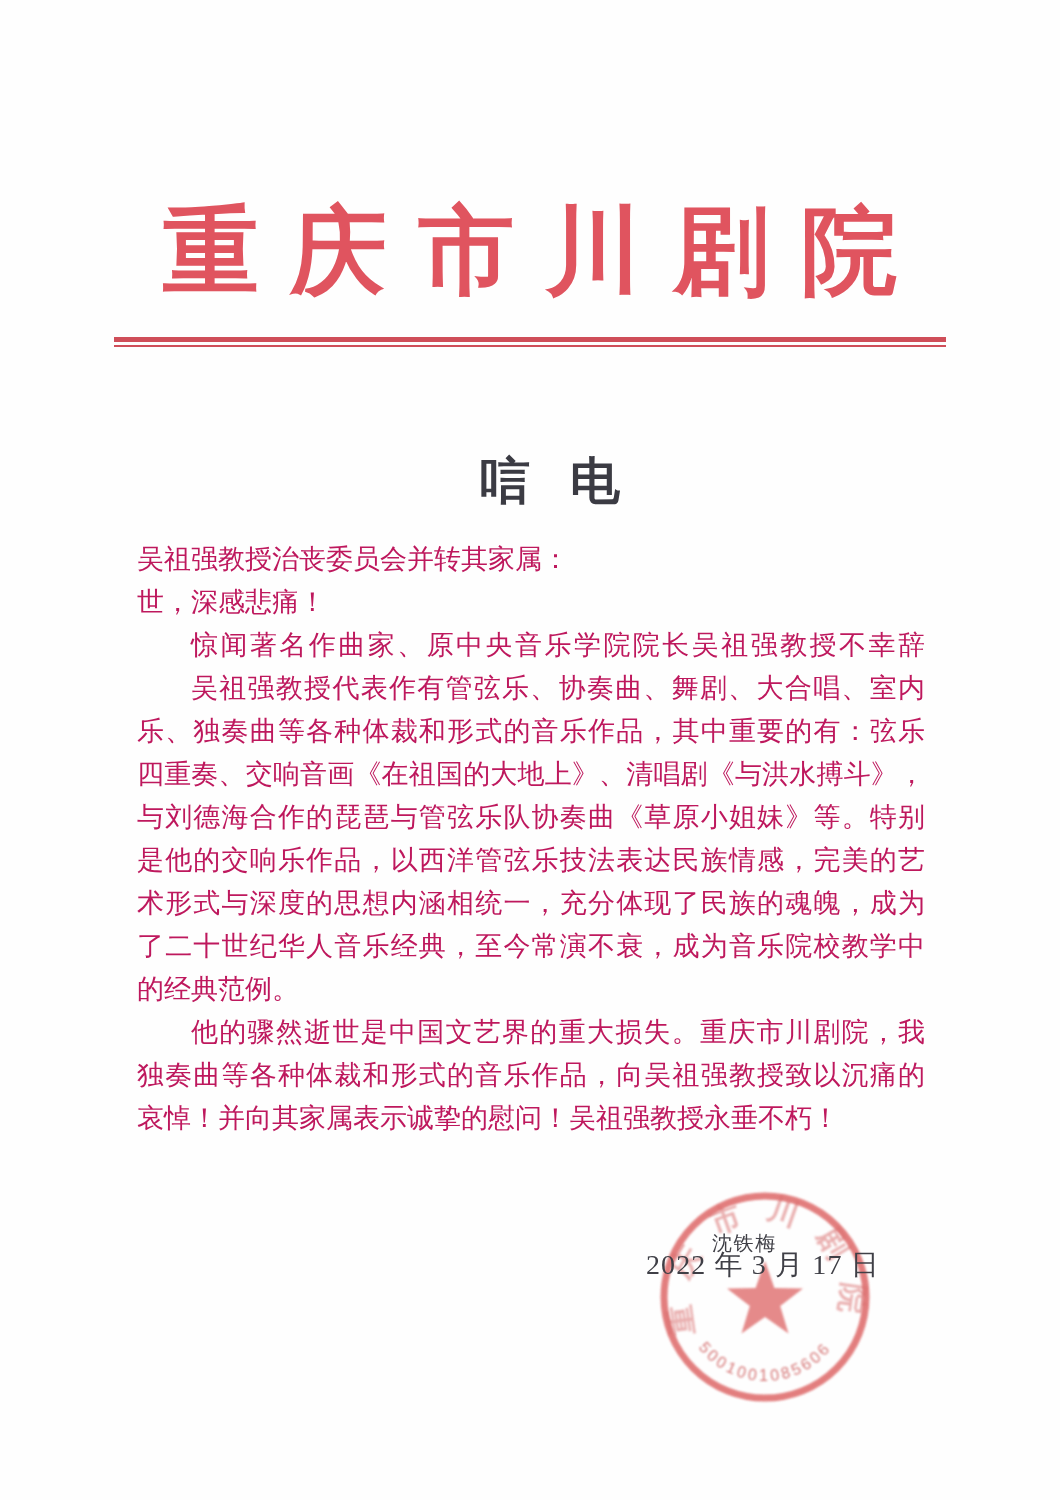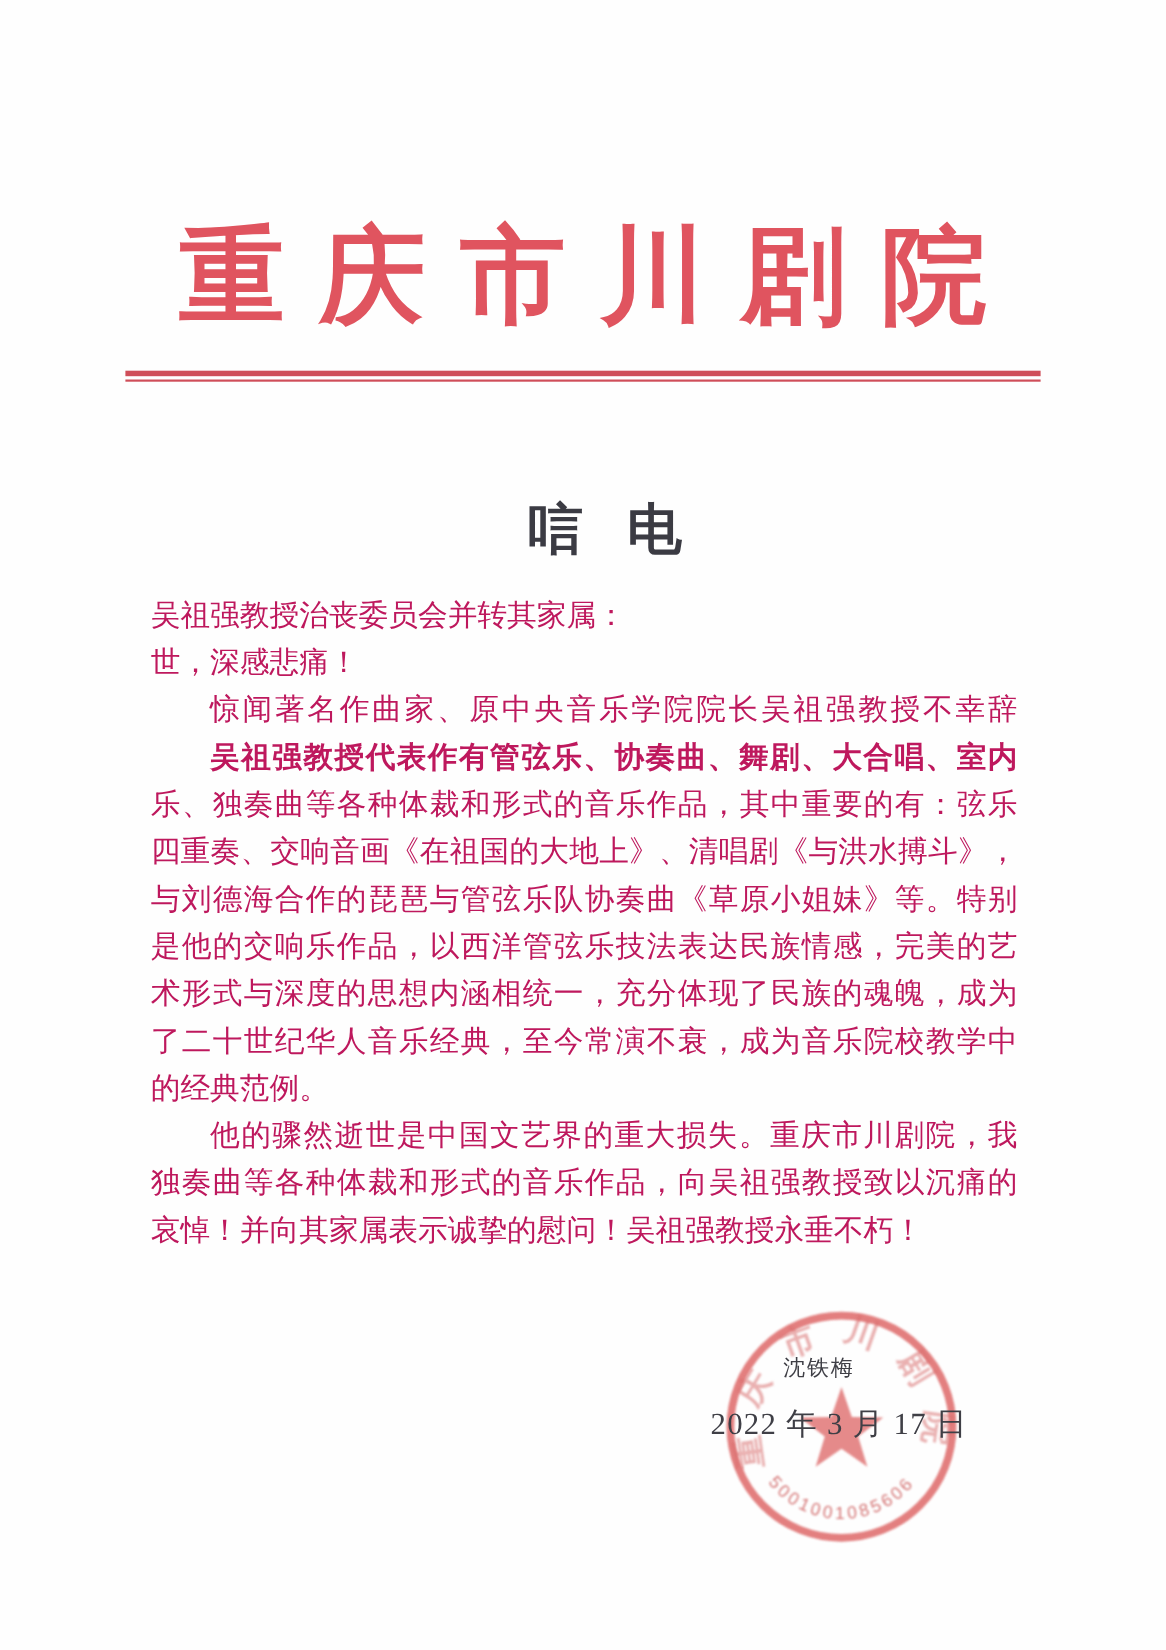--- a/index.html
+++ b/index.html
@@ -87,21 +87,21 @@
     position: absolute;
     top: 1230px;
     left: 712px;
     font-size: 20px;
     letter-spacing: 0.08em;
     color: #3f3f46;
     z-index: 2;
   }
   .sign-date {
     position: absolute;
-    top: 1276px;
+    top: 1246px;
     left: 646px;
     font-size: 28px;
     letter-spacing: 0.04em;
     color: #3f3f46;
     z-index: 2;
   }
   
   .seal {
     position: absolute;
     top: 1188px;
@@ -123,21 +123,21 @@
     <div class="rule-gap"></div>
     <div class="rule-thin"></div>
   </div>
 
   <div class="letter-title">唁电</div>
 
   <div class="body-block">
       <div class="body-line">吴祖强教授治丧委员会并转其家属：</div>
       <div class="body-line">世，深感悲痛！</div>
       <div class="body-line fill" style="text-indent: 2em;">惊闻著名作曲家、原中央音乐学院院长吴祖强教授不幸辞</div>
-      <div class="body-line fill" style="text-indent: 2em; font-weight: bold;">吴祖强教授代表作有管弦乐、协奏曲、舞剧、大合唱、室内</div>
+      <div class="body-line fill" style="text-indent: 2em;">吴祖强教授代表作有管弦乐、协奏曲、舞剧、大合唱、室内</div>
       <div class="body-line fill">乐、独奏曲等各种体裁和形式的音乐作品，其中重要的有：弦乐</div>
       <div class="body-line fill">四重奏、交响音画《在祖国的大地上》、清唱剧《与洪水搏斗》，</div>
       <div class="body-line fill">与刘德海合作的琵琶与管弦乐队协奏曲《草原小姐妹》等。特别</div>
       <div class="body-line fill">是他的交响乐作品，以西洋管弦乐技法表达民族情感，完美的艺</div>
       <div class="body-line fill">术形式与深度的思想内涵相统一，充分体现了民族的魂魄，成为</div>
       <div class="body-line fill">了二十世纪华人音乐经典，至今常演不衰，成为音乐院校教学中</div>
       <div class="body-line">的经典范例。</div>
       <div class="body-line fill" style="text-indent: 2em;">他的骤然逝世是中国文艺界的重大损失。重庆市川剧院，我</div>
       <div class="body-line fill">独奏曲等各种体裁和形式的音乐作品，向吴祖强教授致以沉痛的</div>
       <div class="body-line">哀悼！并向其家属表示诚挚的慰问！吴祖强教授永垂不朽！</div>

